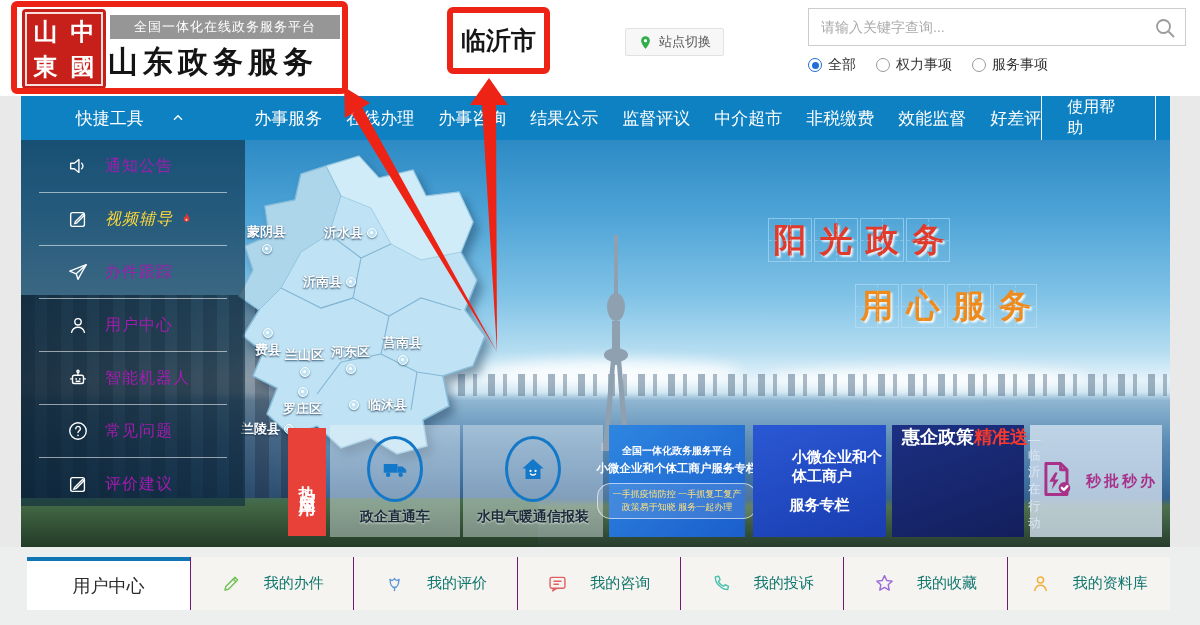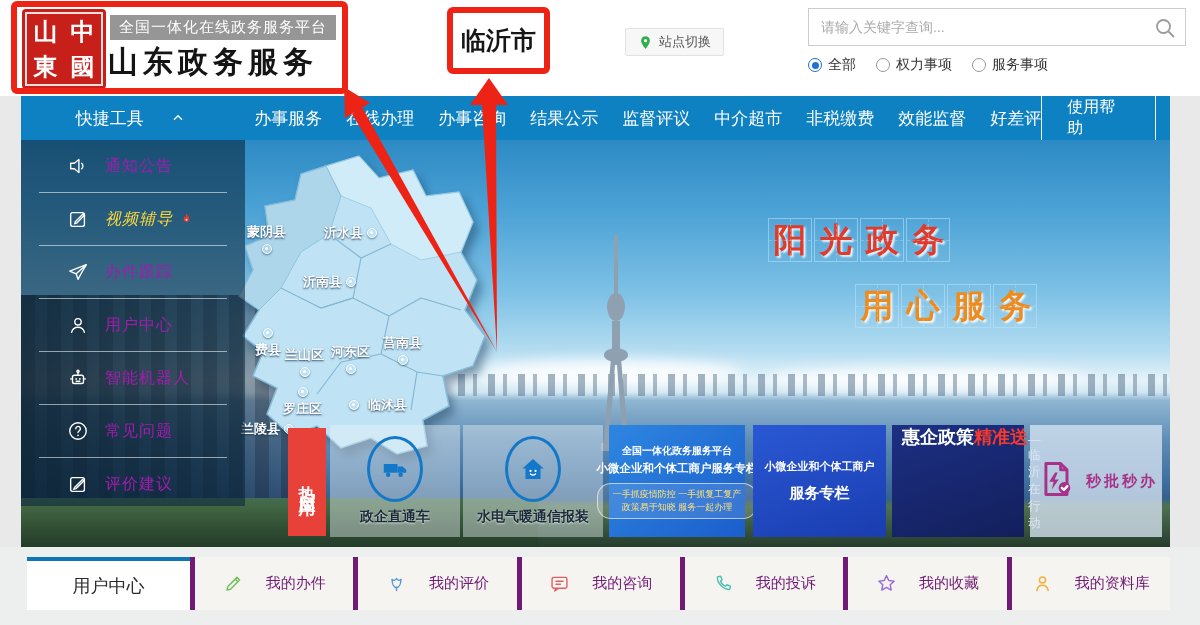--- a/index.html
+++ b/index.html
@@ -7,22 +7,22 @@
   .page{position:relative;width:1200px;height:625px;overflow:hidden;
         font-family:"Liberation Sans","DejaVu Sans",sans-serif;background:#e9e9e9;}
 
   
   .header{position:absolute;left:0;top:0;width:1200px;height:96px;background:#fff;}
   .seal{position:absolute;left:22px;top:9px;width:84px;height:80px;background:#c7201a;padding:3px;box-sizing:border-box;border-radius:4px;}
   .seal-inner{width:100%;height:100%;border:2px solid rgba(255,255,255,.85);box-sizing:border-box;
               display:grid;grid-template-columns:1fr 1fr;grid-template-rows:1fr 1fr;}
   .seal-inner span{display:flex;align-items:center;justify-content:center;color:#fff;
                    font-family:"DejaVu Serif","Liberation Serif",serif;font-weight:bold;font-size:24px;}
-  .badge{position:absolute;left:110px;top:15px;background:#969696;color:#fff;font-size:15px;
-         padding:3px 9px;letter-spacing:1px;}
+  .badge{position:absolute;left:110px;top:15px;background:#969696;color:#fff;font-size:13px;
+         padding:3px 24px;letter-spacing:1px;}
   .site-title{position:absolute;left:108px;top:42px;font-size:30px;font-weight:bold;color:#141414;letter-spacing:5px;}
   .city-name{position:absolute;left:450px;top:10px;width:97px;height:61px;display:flex;align-items:center;
              justify-content:center;font-size:25px;font-weight:bold;color:#161616;}
   .site-switch{position:absolute;left:625px;top:28px;height:26px;display:flex;align-items:center;gap:6px;
                background:#f7f7f7;border:1px solid #e2e2e2;border-radius:2px;padding:0 12px;font-size:13px;color:#555;cursor:pointer;}
   .search-box{position:absolute;left:808px;top:8px;width:378px;height:38px;border:1px solid #ccc;background:#4c1d95;box-sizing:border-box;}
   .search-box input{position:absolute;left:0;top:0;width:100%;height:100%;border:none;outline:none;
                     padding:0 40px 0 12px;font-size:14px;color:#333;box-sizing:border-box;font-family:inherit;}
   .search-box input::placeholder{color:#aaa;}
   .search-icon{position:absolute;right:8px;top:7px;cursor:pointer;}
@@ -85,36 +85,36 @@
   .card-glass{background:rgba(235,243,249,.42);display:flex;flex-direction:column;align-items:center;justify-content:center;gap:6px;}
   .oval{width:50px;height:60px;border:3px solid #1478c8;border-radius:50%;display:flex;align-items:center;justify-content:center;}
   .card-glass .c-label{font-size:14px;font-weight:bold;color:#1c2b3a;text-shadow:0 1px 2px rgba(255,255,255,.7);white-space:nowrap;}
   .card3{background:linear-gradient(135deg,#2e86e0,#1b5ecc);display:flex;flex-direction:column;align-items:center;justify-content:center;padding:6px;color:#fff;}
   .card3 .l1{font-size:10px;font-weight:bold;}
   .card3 .l2{font-size:11.5px;font-weight:bold;margin-top:3px;white-space:nowrap;}
   .card3 .subbox{margin-top:7px;border:1px solid rgba(255,255,255,.6);background:rgba(255,255,255,.12);
                  border-radius:14px;padding:4px 15px;text-align:center;}
   .card3 .subbox div{font-size:9px;color:#ffe27a;line-height:13px;white-space:nowrap;}
   .card4{background:linear-gradient(160deg,#2a58d4,#1a3db0);display:flex;flex-direction:column;align-items:center;justify-content:center;color:#fff;}
-  .card4 .l1{font-size:11px;font-weight:bold;}
+  .card4 .l1{font-size:15px;font-weight:bold;padding-left:39px;}
   .card4 .l2{font-size:15px;font-weight:bold;margin-top:10px;}
   .card5{background:linear-gradient(160deg,#1c2f83,#131f5c);display:flex;flex-direction:row;padding:0 10px;}
   .card5 .t{font-size:18px;font-weight:bold;color:#fff;white-space:nowrap;}
   .card5 .t .red{color:#f5392d;}
   .card5 .sub{margin-top:8px;font-size:12.5px;color:#e8eaf5;text-align:right;}
   .card6{background:rgba(214,227,241,.78);display:flex;flex-direction:row;align-items:center;justify-content:center;gap:8px;}
   .card6 .c-label{font-size:15px;font-weight:bold;color:#a8328a;letter-spacing:3px;}
 
   
   .bottom-strip{position:absolute;left:0;top:547px;width:1200px;height:78px;background:#edefee;}
   .tabbar{position:absolute;left:27px;top:10px;width:1143px;height:53px;display:flex;background:#f6f4f1;}
   .tab-active{width:163px;background:#fff;border-top:4px solid #1075b5;box-sizing:border-box;
               display:flex;align-items:center;justify-content:center;font-size:18px;color:#2b2b2b;cursor:pointer;}
-  .tab-item{flex:1;display:flex;align-items:center;justify-content:center;gap:22px;border-left:5px solid #701a75;
-            font-size:15px;color:#701a75;cursor:pointer;}
+  .tab-item{flex:1;display:flex;align-items:center;justify-content:center;gap:22px;border-left:1px solid #701a75;
+            font-size:15px;color:#0f766e;cursor:pointer;}
 
   
   .annotations{position:absolute;left:0;top:0;pointer-events:none;z-index:50;}
 </style>
 </head>
 <body>
 
 <div class="page">
 
   <div class="header">

